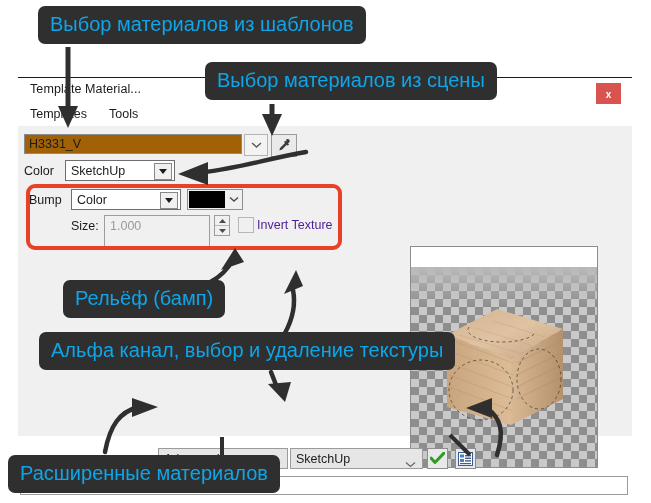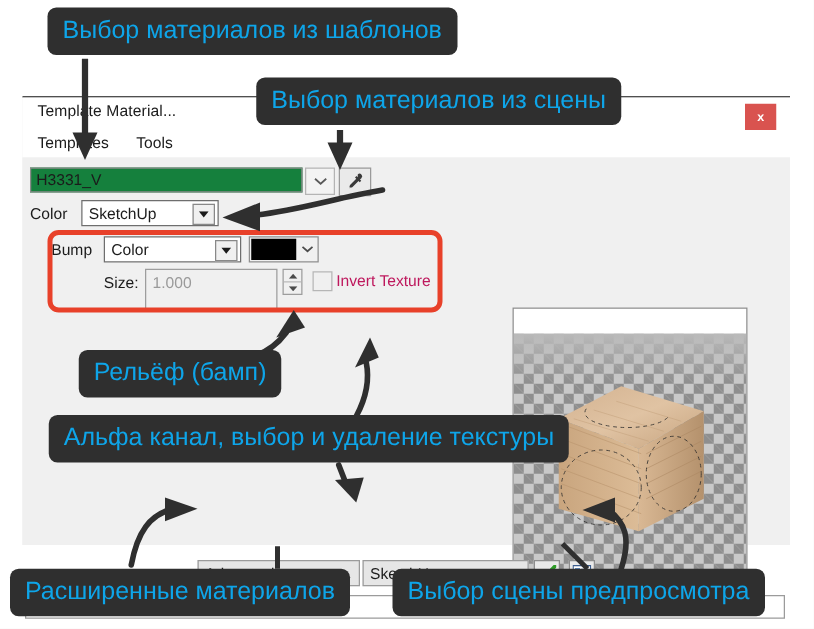--- a/index.html
+++ b/index.html
@@ -48,21 +48,21 @@
 
   
   .body-area{
     position:absolute;left:0;top:48px;width:614px;height:310px;
     background:#f0f0f0;
   }
 
   
   .name-field{
     position:absolute;left:6px;top:8px;width:218px;height:20px;
-    background:#15803d;border:1px solid #8a8a8a;
+    background:#a16207;border:1px solid #8a8a8a;
     font-size:12.5px;color:#1b1b1b;
     padding:2px 0 0 4px;box-sizing:border-box;
     white-space:nowrap;overflow:hidden;
   }
   .name-drop{
     position:absolute;left:226px;top:8px;width:22px;height:20px;
     background:#f3f3f3;border:1px solid #b4b4b4;
     display:flex;align-items:center;justify-content:center;
     cursor:pointer;
   }
@@ -86,21 +86,21 @@
     position:absolute;left:5px;top:3px;font-size:12.5px;color:#1b1b1b;
     white-space:nowrap;
   }
   .combo-arrow-box{
     position:absolute;right:2px;top:2px;width:16px;height:15px;
     background:#f0f0f0;border:1px solid #888;
     display:flex;align-items:center;justify-content:center;
   }
 
   
-  .bump-group{position:absolute;left:6px;top:62px;width:320px;height:65px;margin-left:12px;}
+  .bump-group{position:absolute;left:6px;top:62px;width:320px;height:65px;}
   .lbl-bump{position:absolute;left:5px;top:5px;font-size:12.5px;color:#1b1b1b;}
   .bump-combo{
     position:absolute;left:47px;top:1px;width:110px;height:21px;
     background:#ffffff;border:1px solid #6e6e6e;
     box-sizing:border-box;cursor:pointer;
   }
   .bump-combo .txt{position:absolute;left:5px;top:3px;font-size:12.5px;color:#1b1b1b;}
   .swatch-wrap{
     position:absolute;left:163px;top:1px;width:56px;height:21px;
     background:#f0f0f0;border:1px solid #8f8f8f;
@@ -125,21 +125,21 @@
     border:1px solid #9d9d9d;background:#f0f0f0;box-sizing:border-box;
     cursor:pointer;
   }
   .spin-half{height:9px;display:flex;align-items:center;justify-content:center;}
   .spin-sep{height:1px;background:#b9b9b9;}
   .invert-chk{
     position:absolute;left:214px;top:29px;width:14px;height:14px;
     background:#f0f0f0;border:1px solid #b6b6b6;cursor:pointer;
   }
   .lbl-invert{
-    position:absolute;left:233px;top:30px;font-size:12.5px;color:#be185d;
+    position:absolute;left:233px;top:30px;font-size:12.5px;color:#4c1d95;
     white-space:nowrap;
   }
   .red-box{
     position:absolute;left:2px;top:-4px;width:316px;height:66px;
     border:4px solid #e8412a;border-radius:9px;
     box-sizing:border-box;pointer-events:none;
   }
 
   
   .preview{
@@ -426,15 +426,14 @@
       <path d="M222,437 L222,455" stroke="#2f2f2f" stroke-width="4" fill="none"></path>
       <path d="M450,435 L470,455" stroke="#2f2f2f" stroke-width="4" fill="none"></path>
     </g>
   </svg>
 
   <div class="callout" style="left:38px;top:6px;">Выбор материалов из шаблонов</div>
   <div class="callout" style="left:205px;top:62px;">Выбор материалов из сцены</div>
   <div class="callout" style="left:39px;top:280px;margin-left:24px;">Рельёф (бамп)</div>
   <div class="callout" style="left:39px;top:332px;">Альфа канал, выбор и удаление текстуры</div>
   <div class="callout" style="left:8px;top:455px;">Расширенные материалов</div>
-  <div class="callout" style="left:314px;top:455px;">Выбор сцены предпросмотра</div>
 
 </div>
 
 </body></html>

